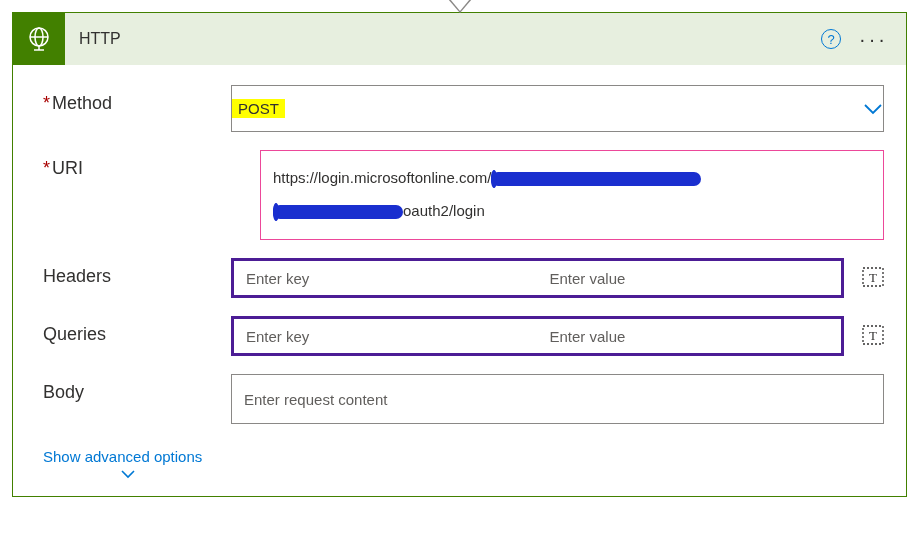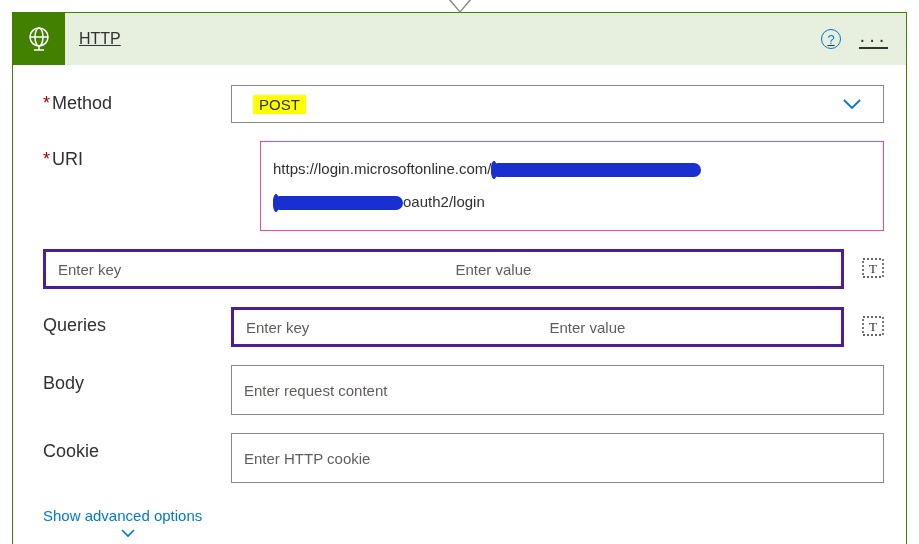--- a/index.html
+++ b/index.html
@@ -34,21 +34,20 @@
     width: 0; height: 0;
     border-left: 10px solid transparent;
     border-right: 10px solid transparent;
     border-top: 12px solid #ffffff;
   }
   .header {
     display: flex;
     align-items: center;
     background: #e7efdf;
     height: 52px;
-    text-decoration: underline;
   }
   .header-icon {
     width: 52px;
     height: 52px;
     background: #428000;
     display: flex;
     align-items: center;
     justify-content: center;
     flex-shrink: 0;
   }
@@ -91,25 +90,25 @@
     width: 188px;
     flex-shrink: 0;
     font-size: 18px;
     color: #323130;
     padding-top: 8px;
   }
   .req { color: #a80000; margin-right: 2px; }
   .field-col { flex: 1; display: flex; align-items: flex-start; }
   .dropdown {
     flex: 1;
-    height: 38px;
+    height: 47px;
     border: 1px solid #8a8886;
     display: flex;
     align-items: center;
-    padding: 0 21px;
+    padding: 0 0;
     cursor: pointer;
     position: relative;
   }
   .dropdown-value {
     background: #ffff00;
     padding: 1px 6px;
     font-size: 15px;
   }
   .chevron-down {
     margin-left: auto;
@@ -241,20 +240,21 @@
       </div>
       <div class="field-col">
         <div class="uri-box">
           <span>https://login.microsoftonline.com/</span><span class="redact" style="width:210px"></span><br>
           <span class="redact" style="width:130px"></span><span>oauth2/login</span>
         </div>
       </div>
     </div>
 
     <div class="row">
+      <div class="label">Headers</div>
       <div class="field-col">
         <div class="kv">
           <input class="kv-key" placeholder="Enter key" style="">
           <input class="kv-val" placeholder="Enter value" style="">
         </div>
         <span class="t-icon">
           <svg width="22" height="20" viewBox="0 0 22 20">
             <rect x="1" y="1" width="20" height="18" fill="none" stroke="#323130" stroke-width="1.3" stroke-dasharray="2 2"></rect>
             <text x="11" y="15" text-anchor="middle" font-size="13" font-family="Segoe UI" fill="#323130">T</text>
           </svg>
@@ -280,28 +280,20 @@
 
     <div class="row">
       <div class="label">Body</div>
       <div class="field-col">
         <div class="textbox">
           <input placeholder="Enter request content" style="">
         </div>
       </div>
     </div>
 
-    <div class="row">
-      <div class="label">Cookie</div>
-      <div class="field-col">
-        <div class="textbox">
-          <input placeholder="Enter HTTP cookie" style="">
-        </div>
-      </div>
-    </div>
 
     <div class="advanced">
       <span>Show advanced options</span>
       <span class="chev">
         <svg width="14" height="9" viewBox="0 0 14 9">
             <polyline points="1,1 7,7 13,1" fill="none" stroke="#0078d4" stroke-width="1.6"></polyline>
           </svg>
       </span>
     </div>
 

